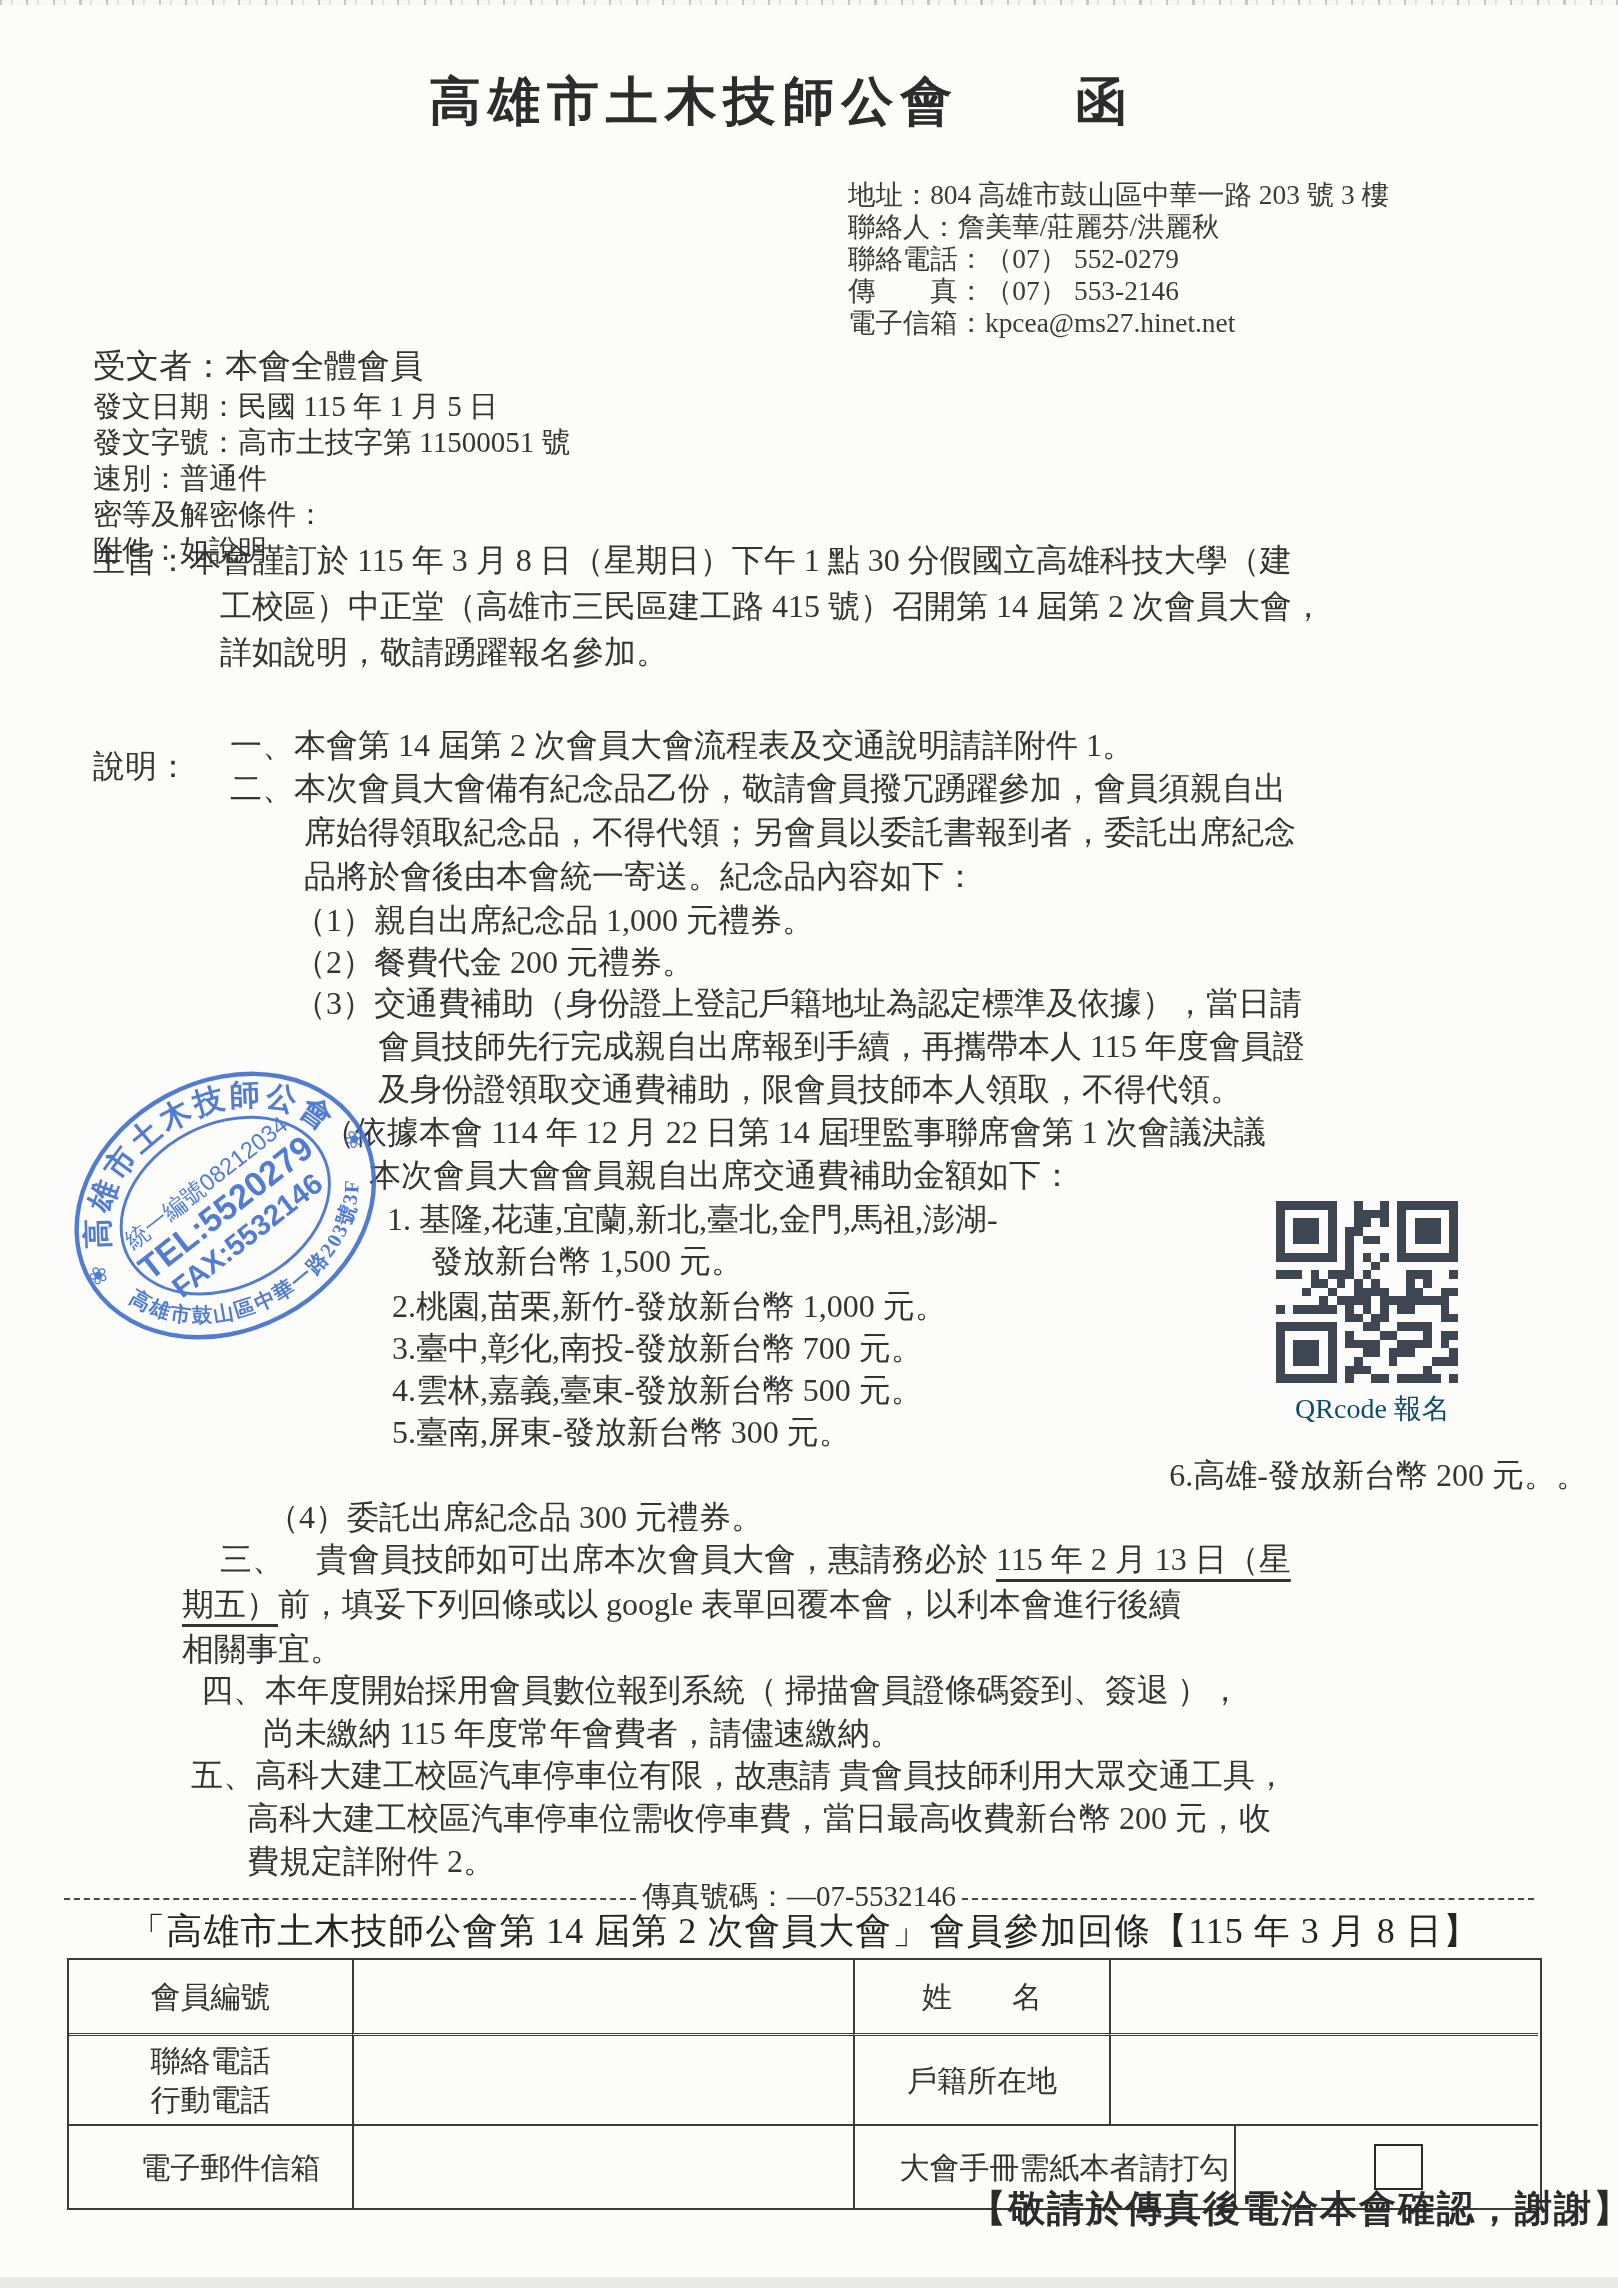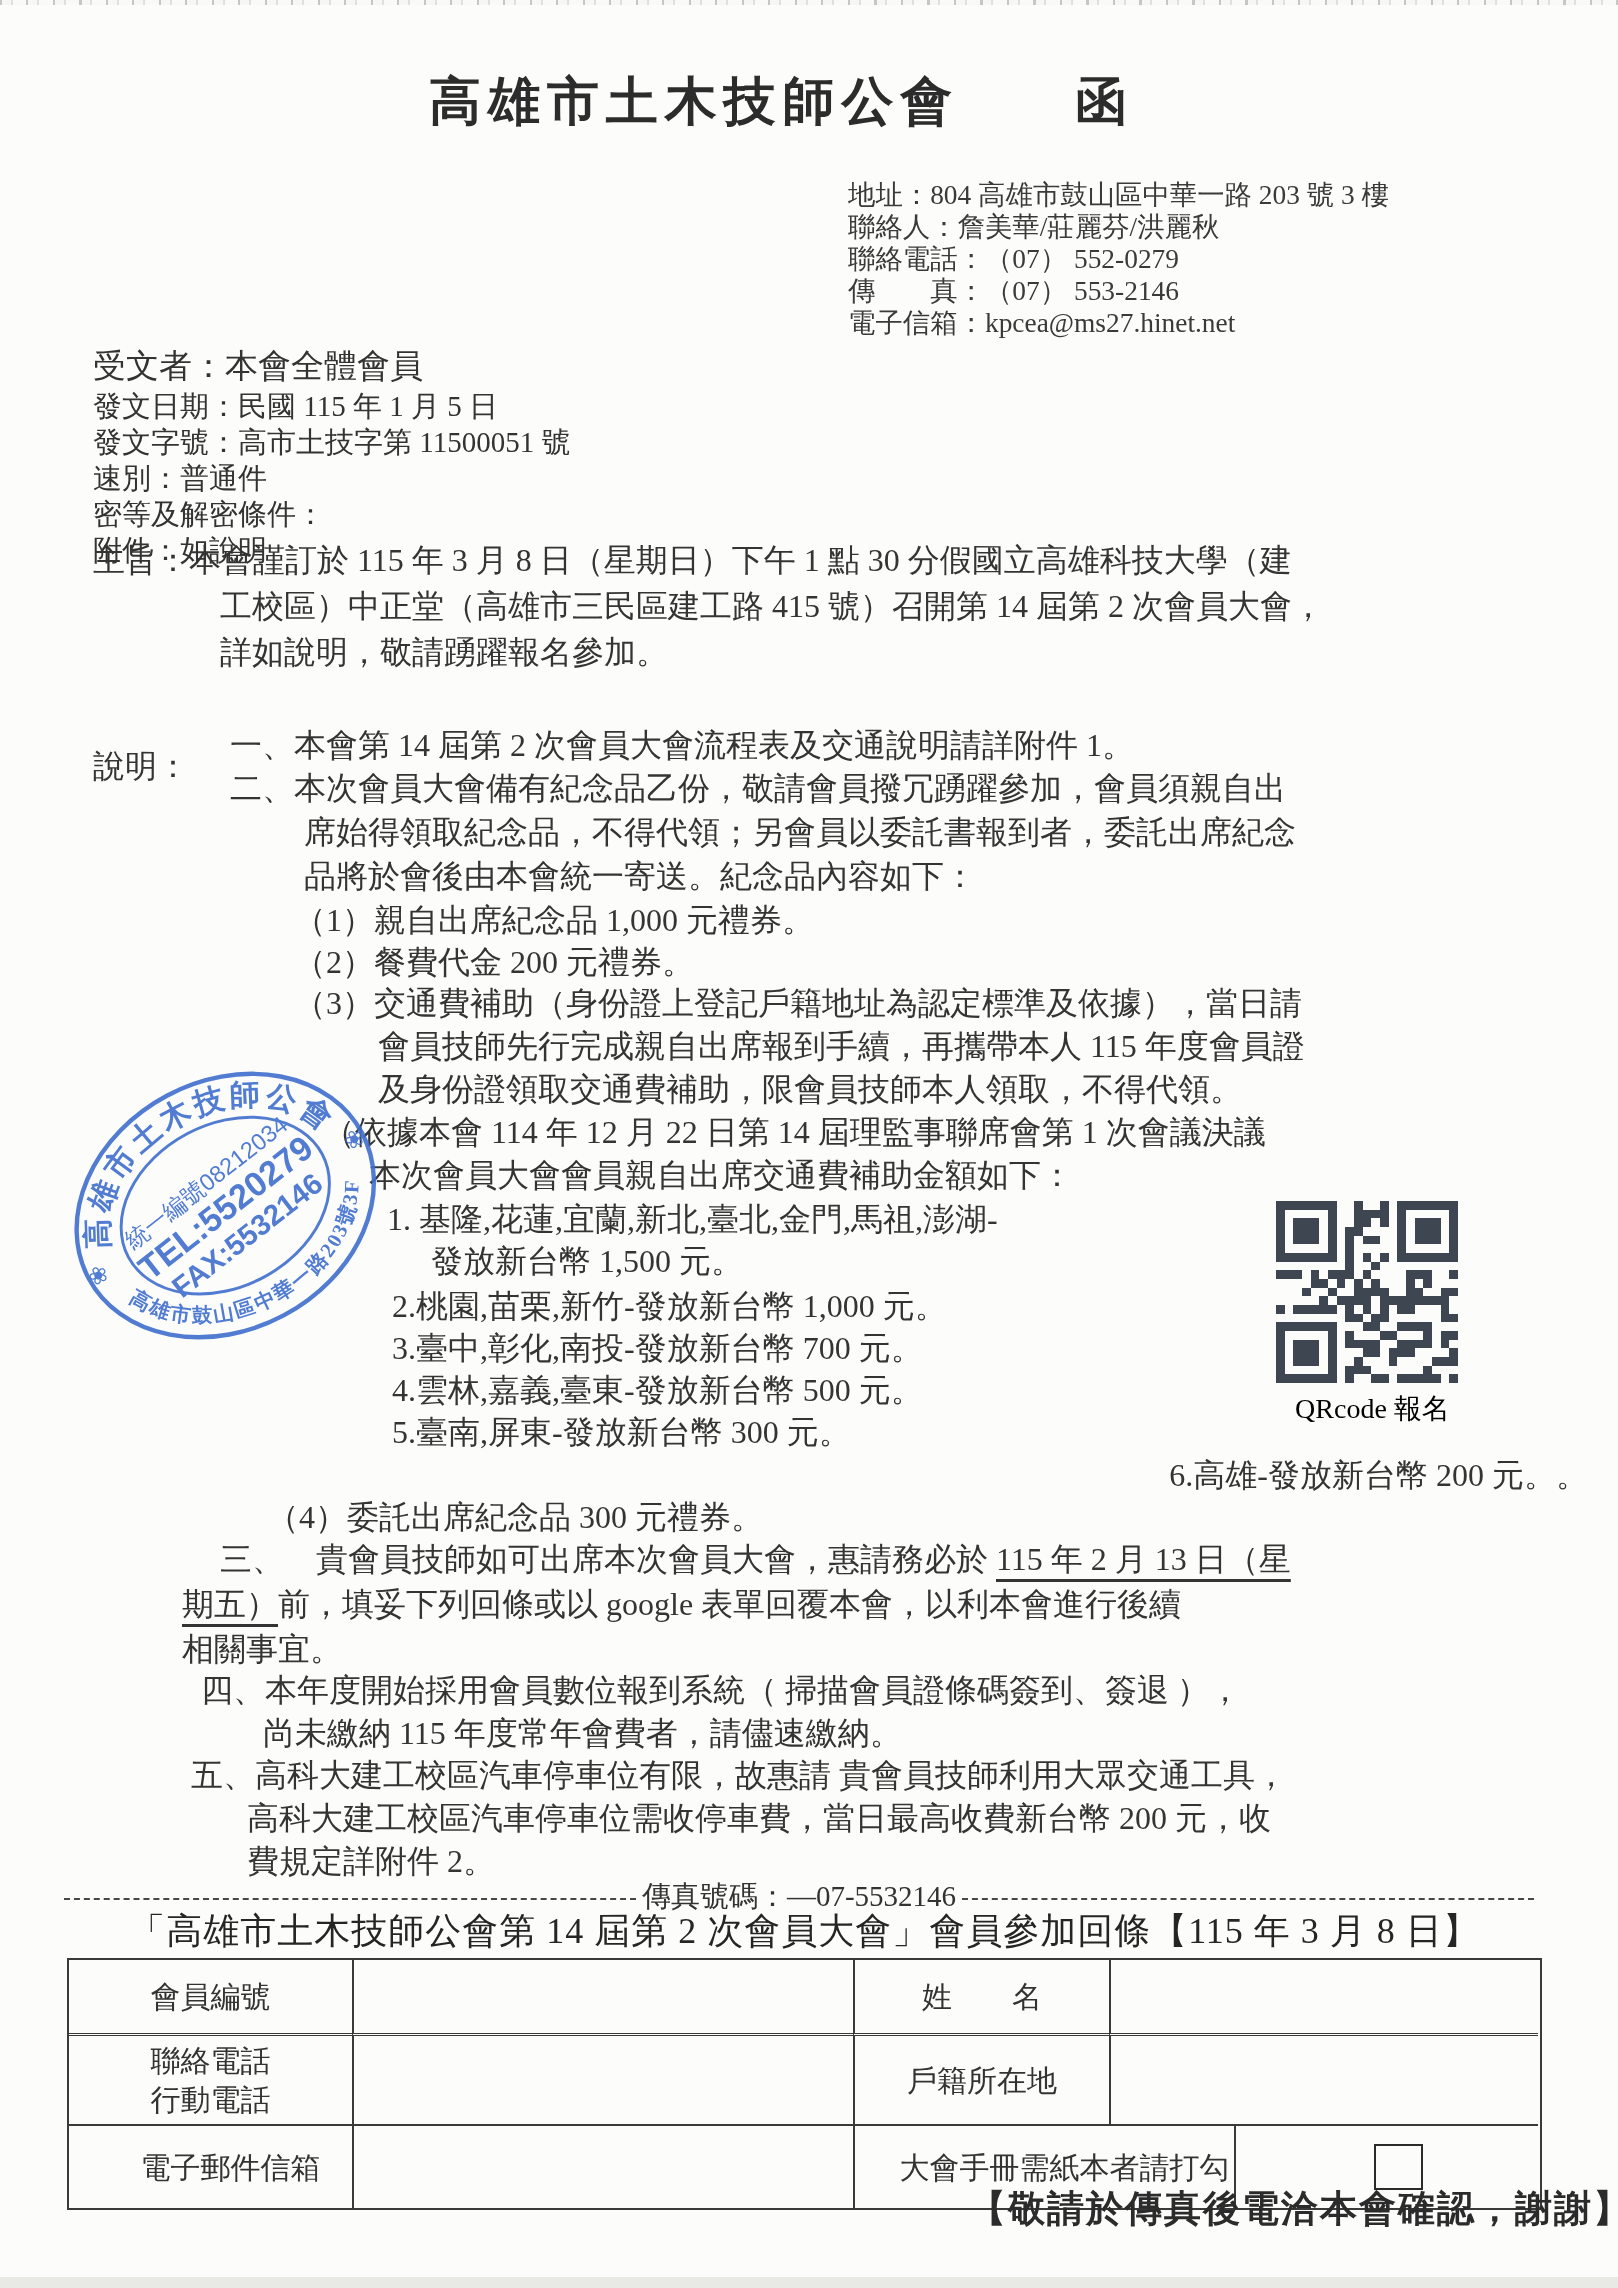--- a/index.html
+++ b/index.html
@@ -75,21 +75,21 @@
   .checkbox{width:45px;height:42px;border:2.9px solid #2b2b2b;margin-left:98px;}
 
   .footer-note{left:0;top:2184px;width:1618px;text-align:right;font-size:37px;font-weight:700;color:#2b2b2b;letter-spacing:2px;padding-left:14px;}
 
   
   .stamp{left:54px;top:1037px;width:343px;height:338px;transform:rotate(-28deg);opacity:.9;}
   .stamp svg{overflow:visible;}
 
   
   .qr{left:1276px;top:1201px;width:182px;height:182px;}
-  .qr-label{left:1255px;top:1390px;width:235px;text-align:center;font-size:28px;color:#000000;}
+  .qr-label{left:1255px;top:1390px;width:235px;text-align:center;font-size:28px;color:#0c4a6e;}
 </style>
 </head>
 <body>
 
 <div id="page">
   <div class="abs scan-top"></div>
   <div class="abs scan-bottom"></div>
 
   <div class="abs title-row">
     <span>高雄市土木技師公會</span>

